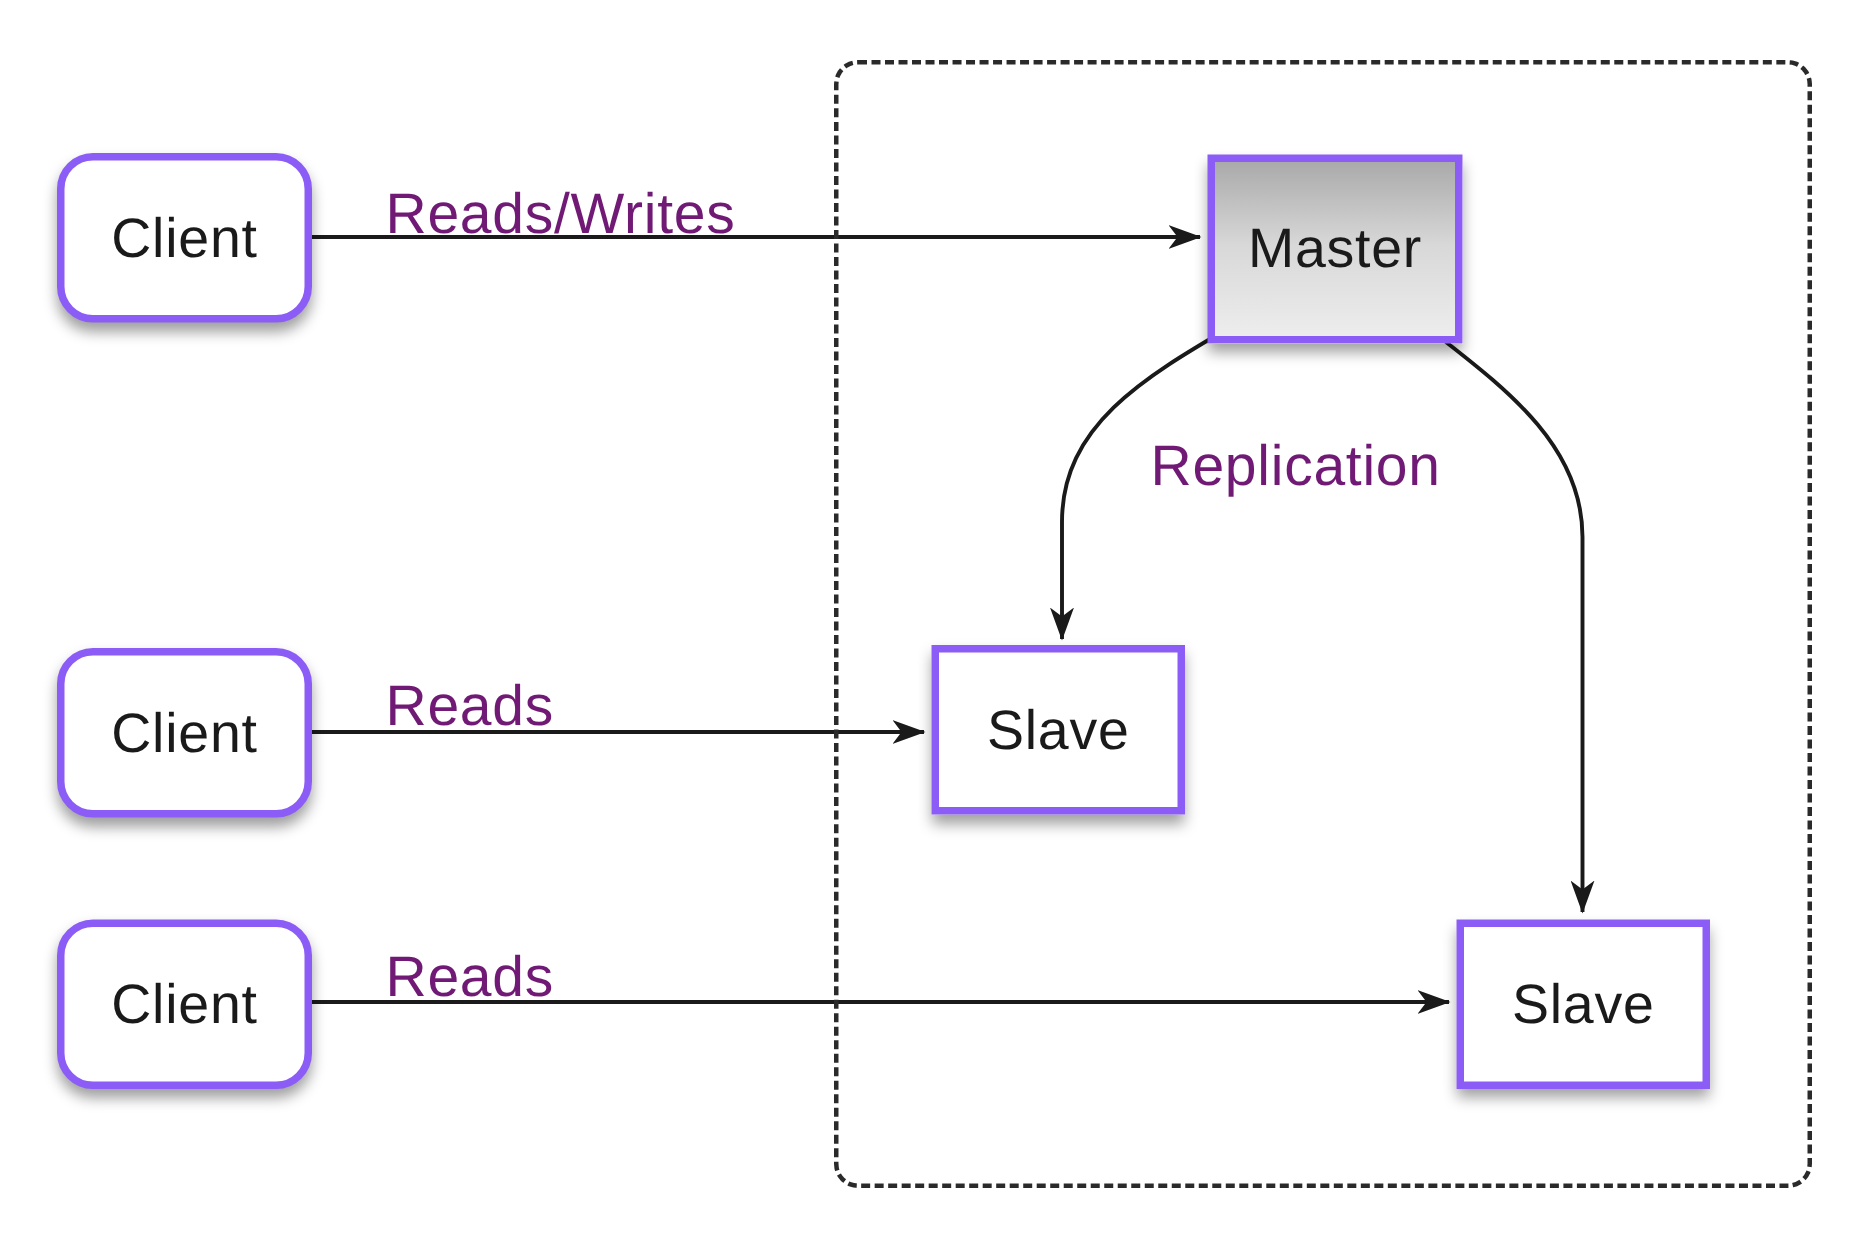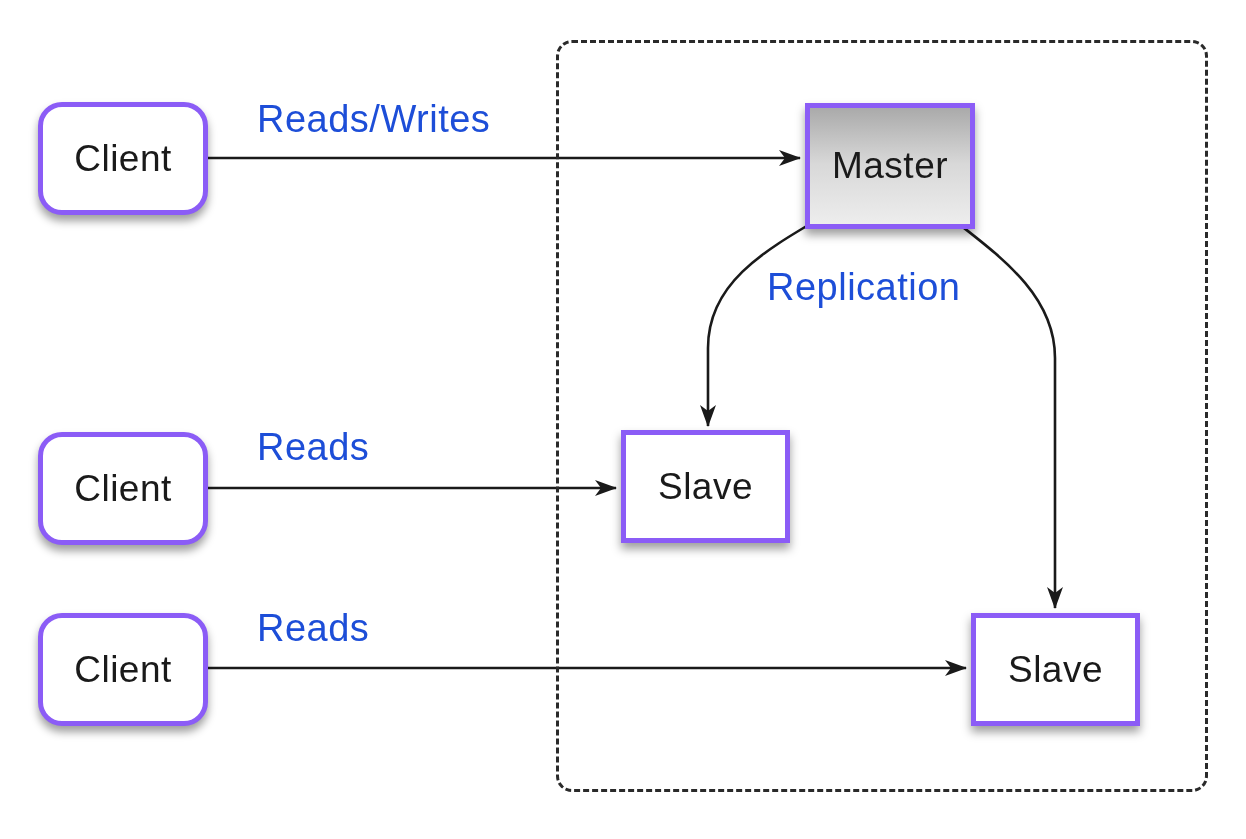--- a/index.html
+++ b/index.html
@@ -69,23 +69,24 @@
   }
   .node.slave-2 {
     left: 971px;
     top: 613px;
     width: 169px;
     height: 113px;
   }
   .edge-label {
     position: absolute;
     font-size: 38px;
-    color: #1d4ed8;
+    color: #701a75;
     white-space: nowrap;
     letter-spacing: 0.5px;
+    margin-top: 24px;
   }
   .label-reads-writes { left: 257px; top: 98px; }
   .label-reads-2      { left: 257px; top: 426px; }
   .label-reads-3      { left: 257px; top: 607px; }
   .label-replication  { left: 767px; top: 266px; }
 </style>
 </head>
 <body>
 
 <div class="canvas">

